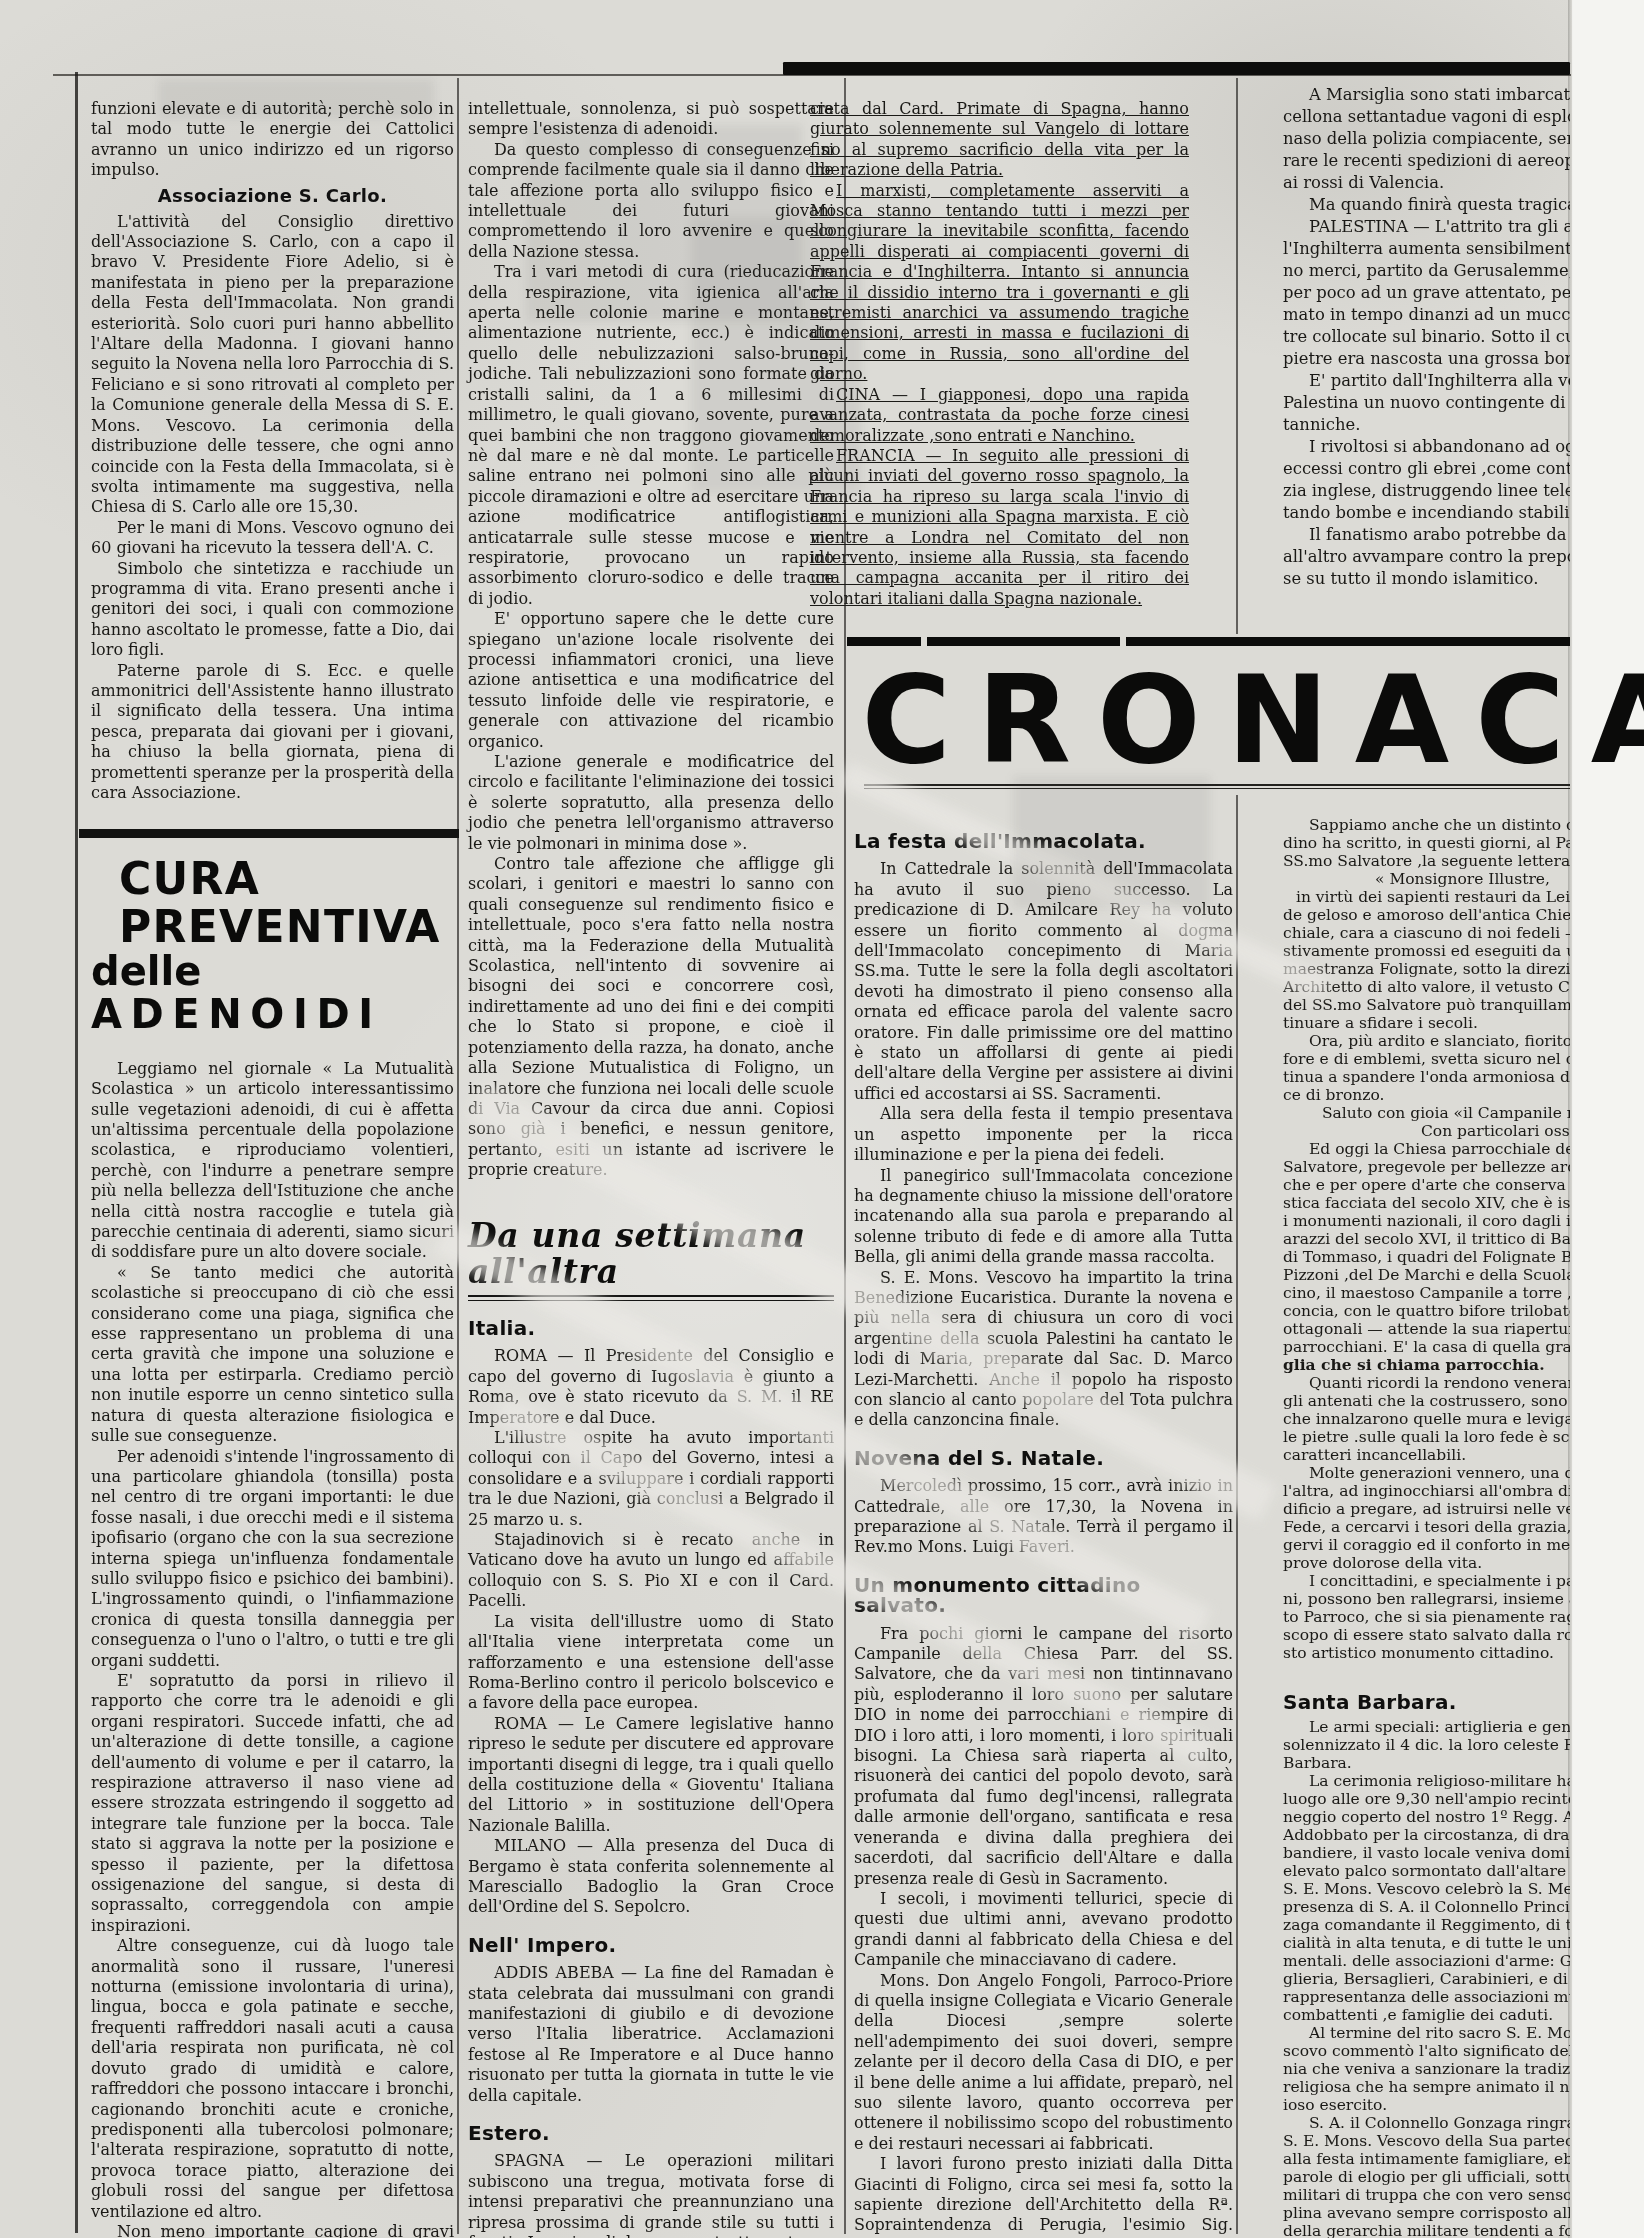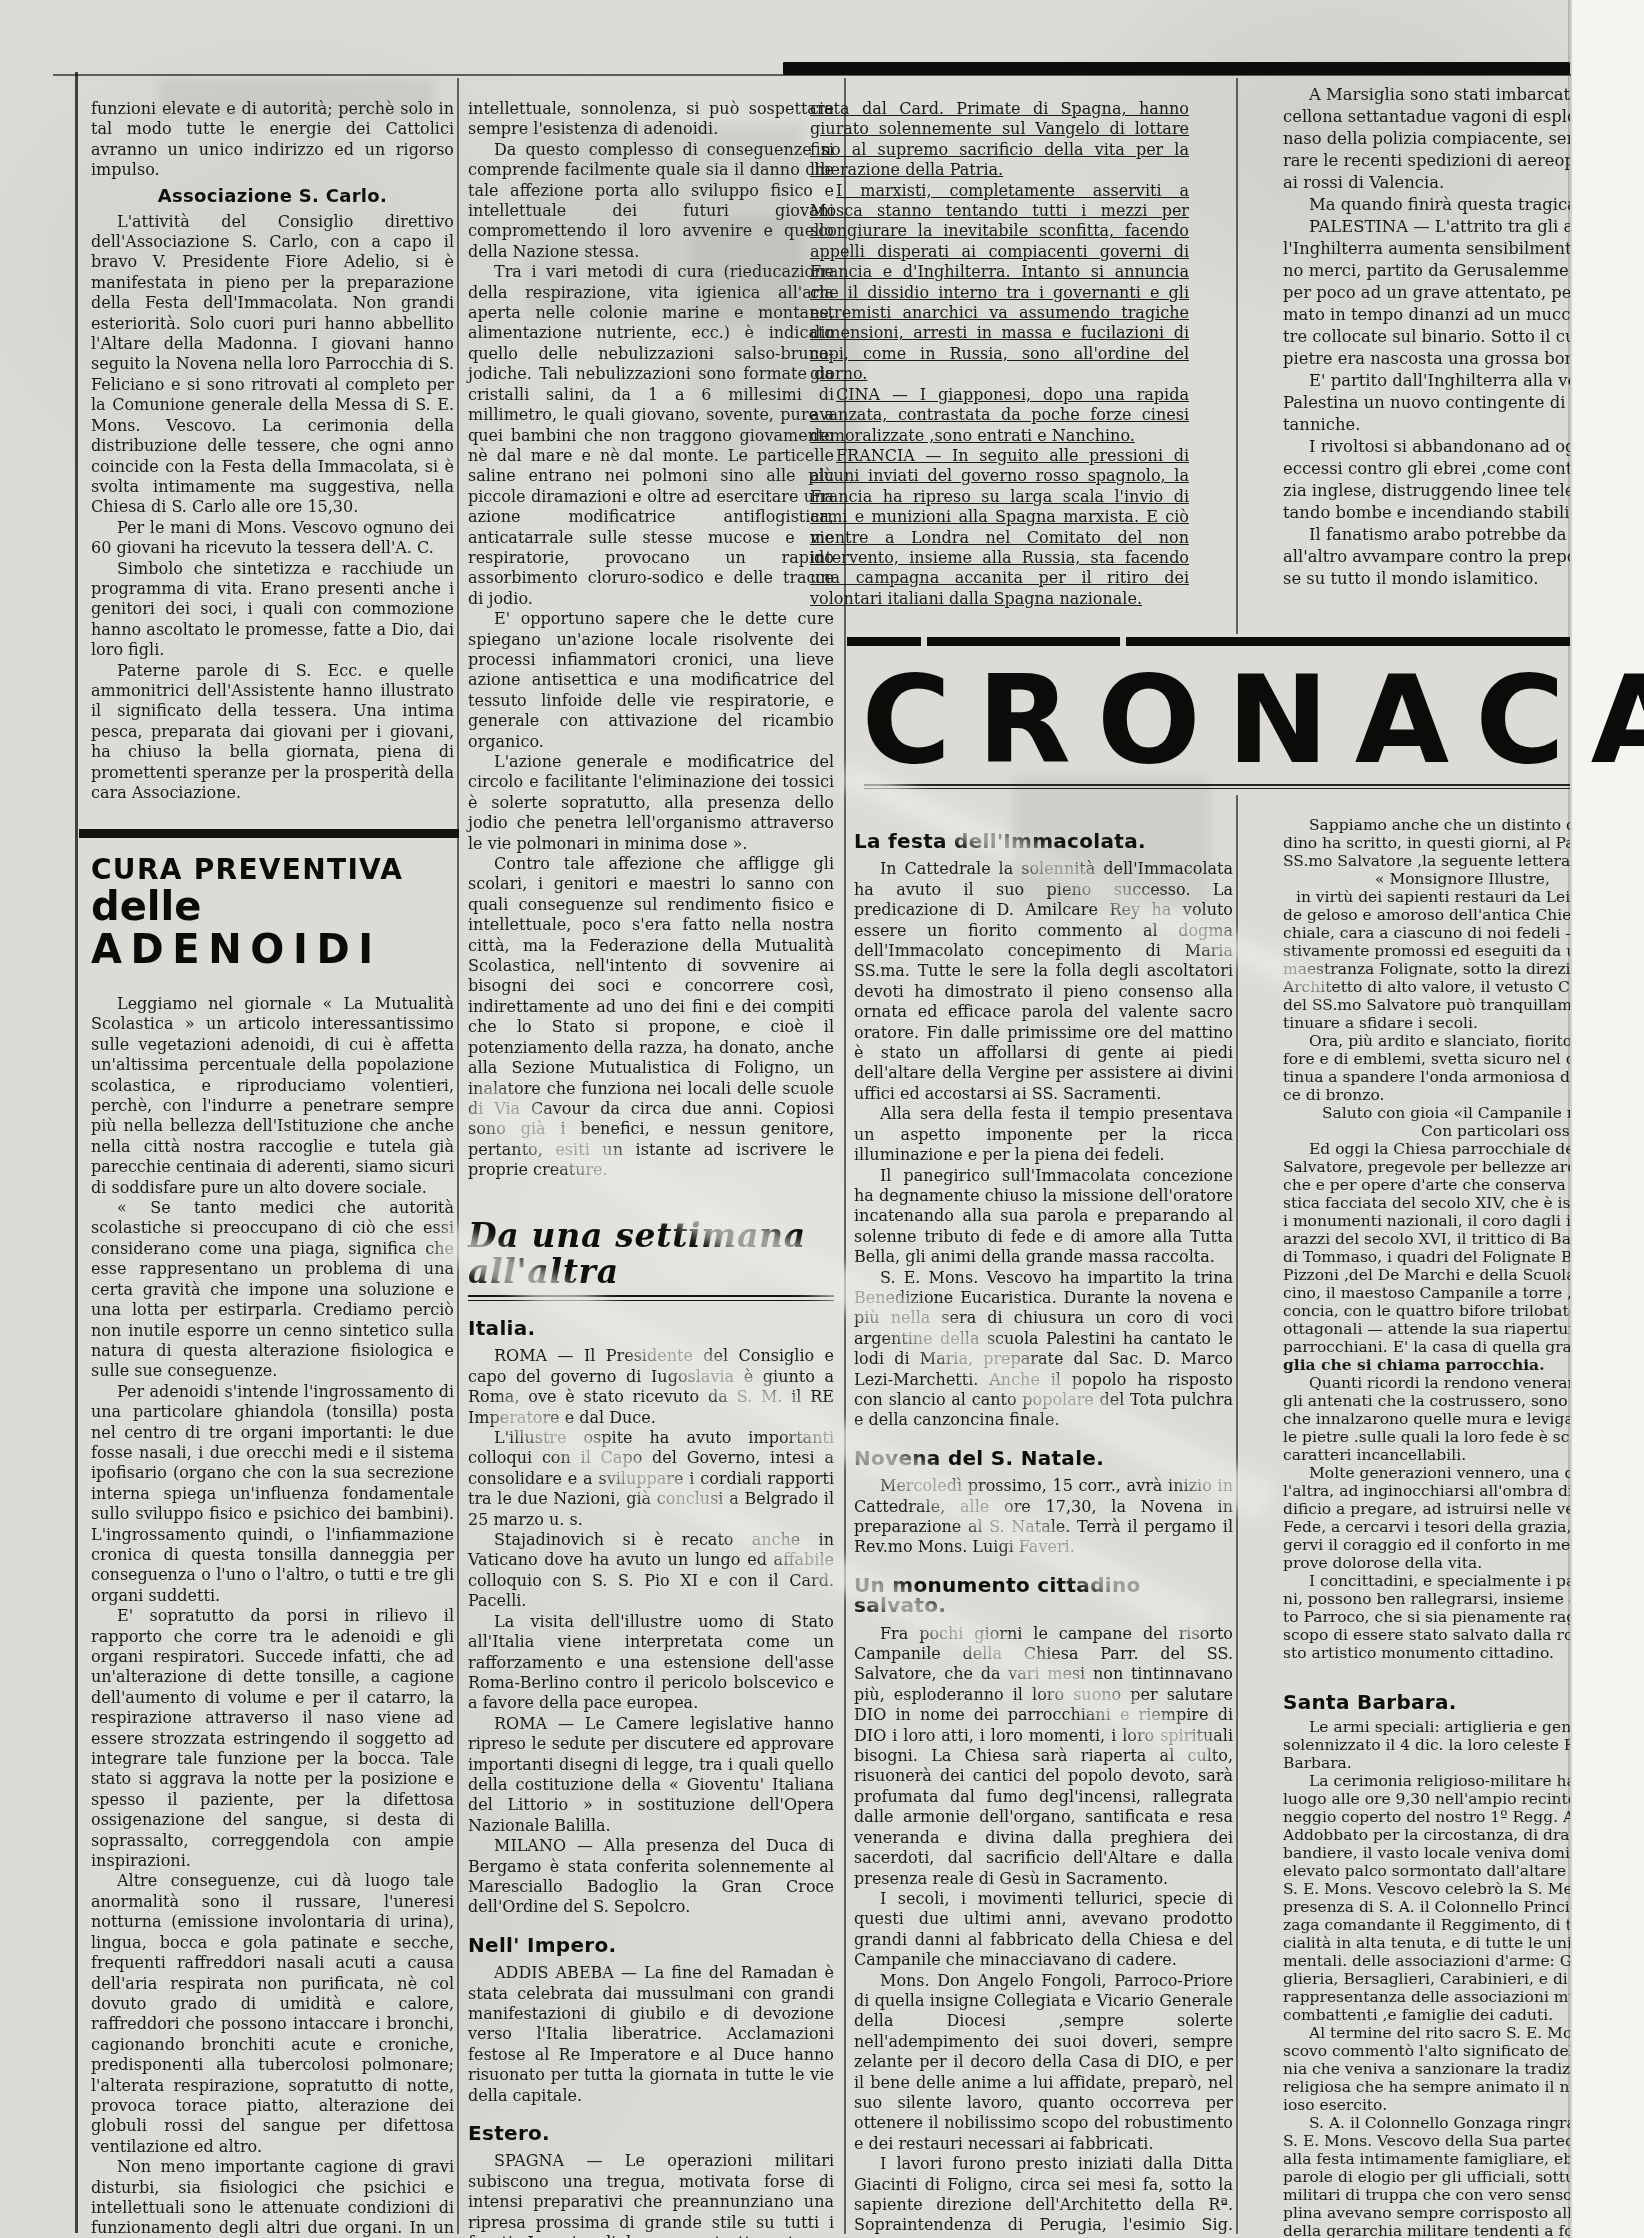--- a/index.html
+++ b/index.html
@@ -42,21 +42,21 @@
   .col p{margin:0;text-indent:26px;}
   .col p.pni{text-indent:0;}
   .hc{font-family:"DejaVu Sans",sans-serif;font-weight:bold;font-size:18px;text-align:center;
       margin:5.3px 0 5.3px;letter-spacing:0.3px;color:#111;}
   .sec{font-family:"DejaVu Sans",sans-serif;font-weight:bold;font-size:20px;text-align:left;
       margin:17px 0 8px;letter-spacing:0.3px;color:#0f0f0e;}
   
   .cura-rule{height:8.6px;background:#121211;margin:26px 0 17px -12px;width:380px;}
   .cura1,.cura2{font-family:"DejaVu Sans",sans-serif;font-weight:800;color:#0b0b0a;
       text-align:left;line-height:1.08;}
-  .cura1{font-size:28px;letter-spacing:1.3px;}
+  .cura1{font-size:44px;letter-spacing:1.3px;margin-left:28px;}
   .cura2{font-size:40px;margin-bottom:22.4px;}
   .cura2 .sp{letter-spacing:8.6px;}
   
   .week{font-style:italic;font-weight:bold;font-size:33px;line-height:1.1;margin-top:37px;
       text-align:left;letter-spacing:0.7px;color:#0e0e0d;}
   .week-rule{height:2.6px;border-top:2.6px solid #141413;border-bottom:1.3px solid #141413;margin:5.3px 0 17px;}
   
   #banner{position:absolute;left:847px;top:0;width:797px;height:796px;pointer-events:none;}
   .banner-rule-thick{position:absolute;left:0;top:637px;width:723px;height:8.6px;background:#0c0c0b;}
   .banner-rule-thick .gap{position:absolute;top:0;width:6px;height:8.6px;background:#dcdbd6;}

